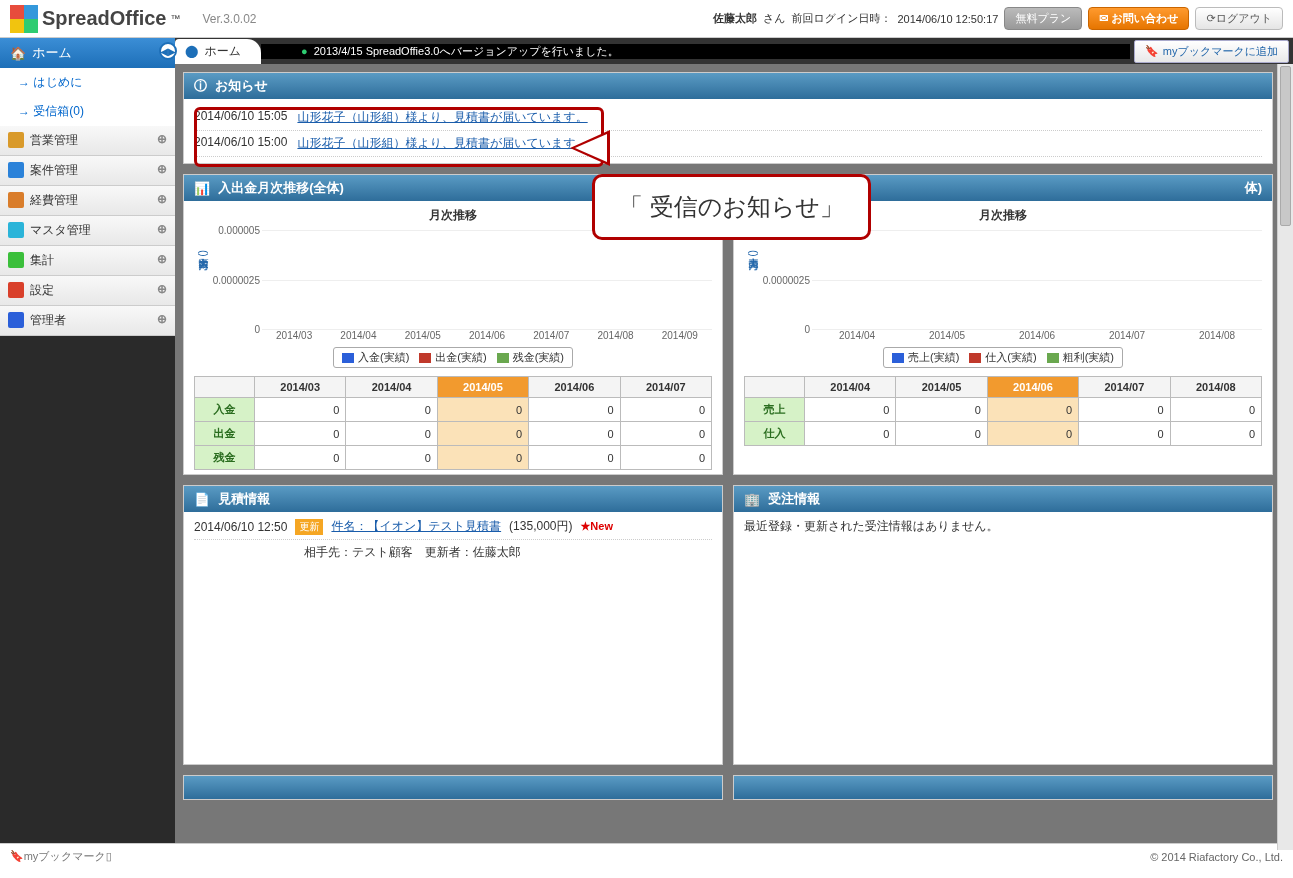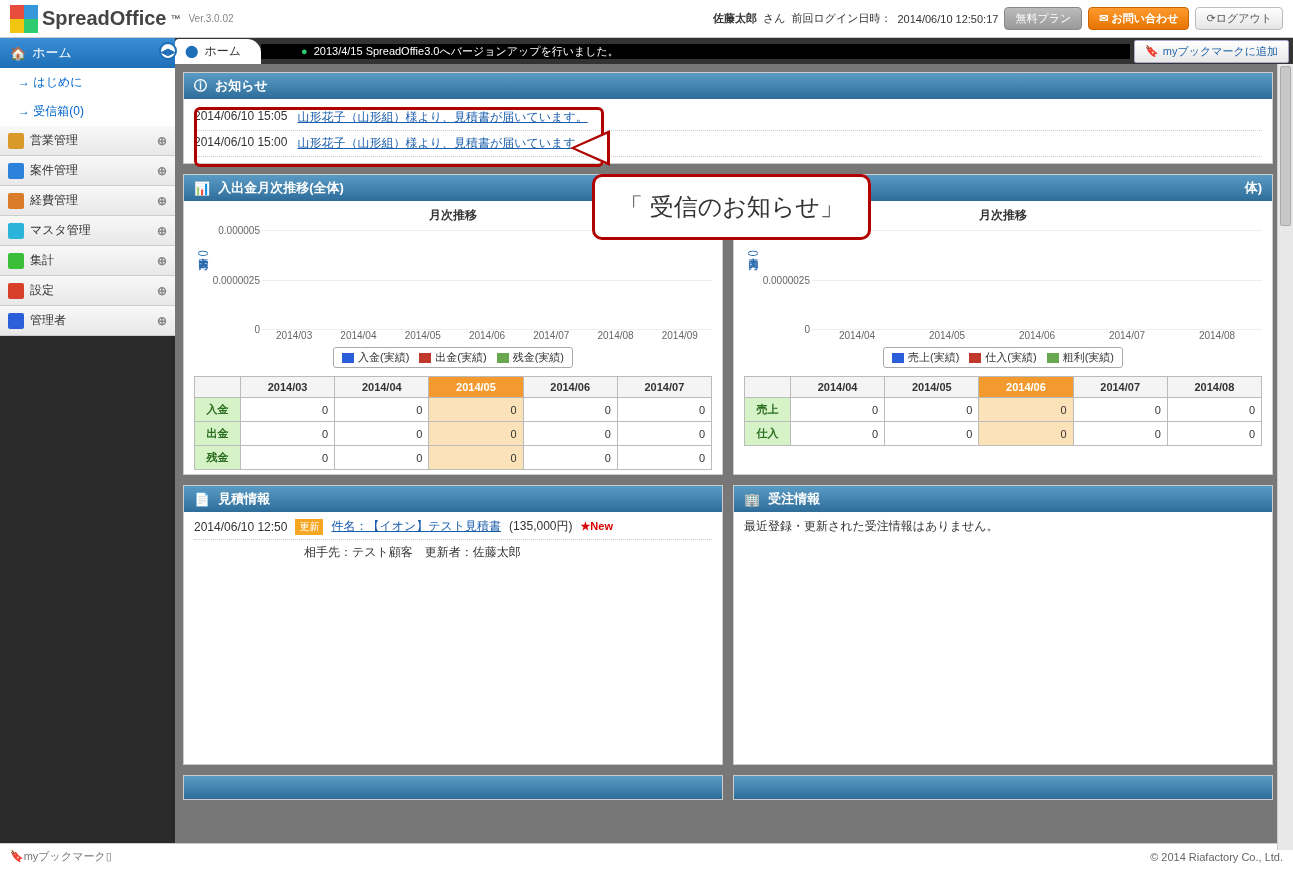--- a/index.html
+++ b/index.html
@@ -4,36 +4,36 @@
 <style>
   * { box-sizing: border-box; margin: 0; padding: 0; }
   body { font-family: "Meiryo", "MS PGothic", sans-serif; font-size: 12px; background: #fff; color: #333; width: 1293px; height: 878px; overflow: hidden; position: relative; }
   
   
   .top-bar { display: flex; align-items: center; height: 38px; border-bottom: 1px solid #ccc; padding: 0 10px; background: #fff; }
   .logo { display: flex; align-items: center; gap: 4px; }
   .logo-swatch { display: grid; grid-template-columns: 1fr 1fr; width: 28px; height: 28px; }
   .logo-swatch span { width: 14px; height: 14px; }
   .logo-text { font-size: 20px; font-weight: bold; color: #444; }
-  .logo-ver { font-size: 10px; color: #888; margin-left: 4px; }
+  .logo-ver { font-size: 12px; color: #888; margin-left: 18px; }
   .top-right { margin-left: auto; display: flex; align-items: center; gap: 6px; font-size: 11px; }
   .btn { border-radius: 4px; padding: 3px 10px; border: 1px solid #999; background: linear-gradient(#fff,#ddd); cursor: pointer; font-size: 11px; }
   .btn-orange { background: linear-gradient(#ff9a2e,#e67500); color: #fff; border: 1px solid #c96500; font-weight: bold; }
   .btn-gray  { background: linear-gradient(#bbb,#999); color: #fff; border: 1px solid #888; }
   .btn-logout { background: linear-gradient(#fff,#e5e5e5); border: 1px solid #bbb; color: #555; }
   
   
   .main { display: flex; height: 805px; }
   
   
   .sidebar { width: 175px; background: #2a2a2a; color: #eee; }
   .side-home { background: linear-gradient(#3b8ed6,#1d6fb8); color: #fff; padding: 6px 10px; font-size: 13px; display: flex; align-items: center; position: relative; }
   .side-home .circle-btn { position: absolute; right: -2px; top: 4px; width: 18px; height: 18px; border-radius: 50%; background: #fff; border: 2px solid #1d6fb8; display: flex; align-items: center; justify-content: center; color:#1d6fb8; font-size:10px; }
   .side-sub { background: #fff; color: #0066cc; padding: 6px 18px; font-size: 12px; cursor: pointer; }
-  .side-item { background: linear-gradient(#f8f8f8,#e8e8e8); color: #333; border-bottom: 1px solid #ccc; padding: 6px 8px; display: flex; align-items: center; gap: 6px; cursor: pointer; position: relative; }
+  .side-item { background: linear-gradient(#f8f8f8,#e8e8e8); color: #333; border-bottom: 1px solid #ccc; padding: 6px 8px; display: flex; align-items: flex-start; gap: 6px; cursor: pointer; position: relative; }
   .side-item .plus { position: absolute; right: 8px; color: #888; font-weight: bold; }
   .side-icon { width: 16px; height: 16px; display: inline-block; }
   
   
   .content { flex: 1; background: #3a3a3a; display: flex; flex-direction: column; }
   .content-tabbar { display: flex; align-items: center; background: #333; height: 26px; }
   .content-tab { background: #fff; color: #333; border-radius: 4px 14px 0 0; padding: 4px 20px 4px 10px; font-size: 12px; display: flex; align-items: center; gap: 6px; }
   .content-banner { flex: 1; background: #000; color: #fff; font-size: 11px; display: flex; align-items: center; padding-left: 40px; gap: 6px; }
   .bookmark-add { background: linear-gradient(#fff,#e8e8e8); color: #2266aa; font-size: 11px; padding: 3px 10px; border: 1px solid #aac; margin: 2px 4px; border-radius: 2px; cursor: pointer; display:flex; align-items:center; gap:4px;}
   
@@ -67,21 +67,21 @@
   .chart-xcats { display: flex; font-size: 10px; color: #666; padding-left: 50px; }
   .chart-xcats span { flex: 1; text-align: center; }
   .chart-legend { text-align: center; margin-top: 6px; }
   .legend-box { border: 1px solid #aaa; border-radius: 3px; display: inline-flex; padding: 2px 8px; gap: 10px; font-size: 11px;}
   .legend-item { display:flex; align-items:center; gap:4px;}
   .swatch { width: 12px; height: 10px; display:inline-block; }
   
   
   table.dt { width: 100%; border-collapse: collapse; margin-top: 8px; font-size: 11px; }
   table.dt th, table.dt td { border: 1px solid #bbb; padding: 4px 6px; text-align: center; }
-  table.dt th.rowhead { background: #d6f2c7; color:#2a6d1f; width: 46px;}
+  table.dt th.rowhead { background: #d6f2c7; color:#2a6d1f; width: 60px;}
   table.dt td.val { text-align: right; }
   table.dt td.hilite, table.dt th.hilite { background: #fbe2b8; }
   table.dt thead th.colplain { background: #f4f4f4; }
   table.dt thead th.colhilite { background: #f29a2e; color:#fff; }
   
   .badge-update { background: #f5a623; color: #fff; font-size: 10px; padding: 1px 4px; }
   .new-mark { color: #d00; font-size: 11px; font-weight: bold; }
   
   
   .footer { display: flex; align-items: center; border-top: 1px solid #ccc; height: 26px; padding: 0 10px; font-size: 11px; }

